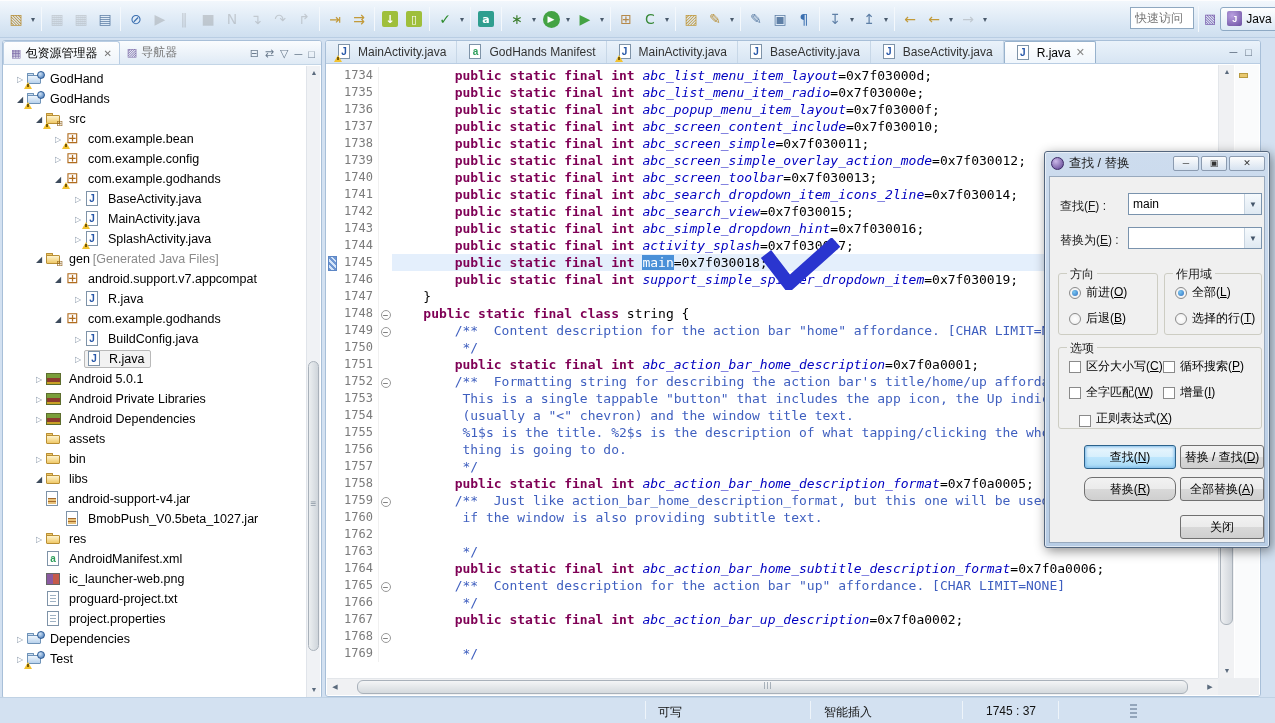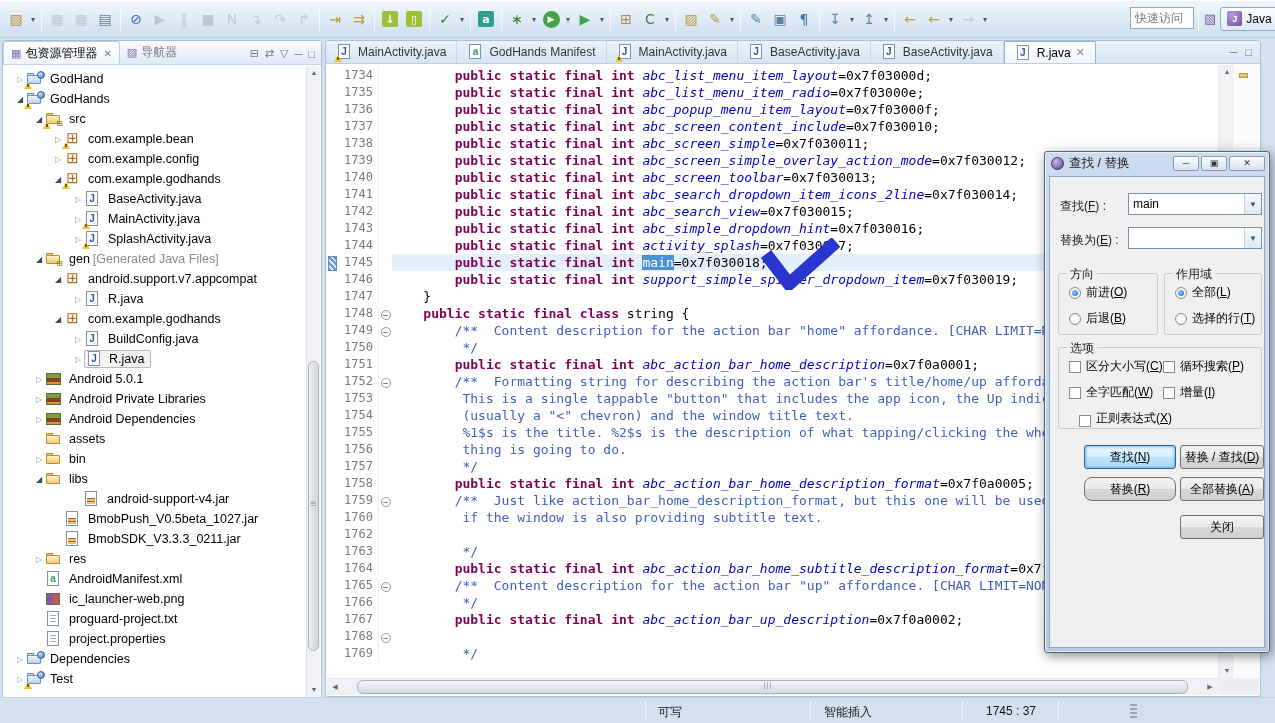--- a/index.html
+++ b/index.html
@@ -106,21 +106,21 @@
   #vthumb { position:absolute; left:1px; top:430px; width:13px; height:130px; background:linear-gradient(90deg,#eef0f2,#d0d5db); border:1px solid #a9b1ba; border-radius:6px; }
   #overview-ruler { position:absolute; right:1px; top:24px; bottom:18px; width:24px; background:#fafbfc; }
   .ov-mark { position:absolute; left:4px; width:9px; height:5px; }
   #hscroll { position:absolute; left:1px; right:42px; bottom:1px; height:17px; background:#f0f1f3; border-top:1px solid #e3e6ea; }
   .harrow { position:absolute; top:0; width:16px; height:16px; font-size:7px; color:#5b6b7d; text-align:center; line-height:16px; }
   #hthumb { position:absolute; left:30px; right:30px; top:1px; height:14px; background:linear-gradient(#f4f5f6,#d5dade); border:1px solid #a9b1ba; border-radius:6px; }
   #hthumb:after { content:"lll"; position:absolute; left:50%; margin-left:-9px; top:0; color:#97a2ad; font-size:9px; letter-spacing:1px; }
   #scroll-corner { position:absolute; right:1px; bottom:1px; width:41px; height:17px; background:#eceef1; }
 
   
-  #find-dialog { position:absolute; left:1044px; top:151px; width:226px; height:502px;
+  #find-dialog { position:absolute; left:1044px; top:151px; width:226px; height:397px;
     background:linear-gradient(#cddcee,#b7cce4); border:1px solid #54667d; border-radius:3px;
     box-shadow:2px 3px 12px rgba(0,0,0,.45), inset 0 0 0 1px rgba(255,255,255,.55); z-index:50; }
   #dlg-title { height:22px; display:flex; align-items:center; padding:0 4px; font-size:12.5px; color:#1a1a1a; }
   #dlg-icon { width:13px; height:13px; border-radius:50%; background:radial-gradient(circle at 35% 30%,#cbb8e8,#5a3f8f); border:1px solid #3c2a66; margin:0 5px 0 2px; }
   .dlg-winbtns { margin-left:auto; display:flex; gap:2px; }
   .dlg-winbtn { width:26px; height:15px; border:1px solid #8b9bb0; border-radius:2px;
     background:linear-gradient(#fdfdfd,#d6e2f0); font-size:9px; line-height:13px; text-align:center; color:#333; }
   .dlg-winbtn.close { width:36px; }
   #dlg-body { position:absolute; left:4px; right:4px; top:24px; bottom:4px; background:#f0f0f0; border:1px solid #98a9bd; font-size:12px; }
   .dlg-row { position:absolute; left:10px; }
@@ -469,40 +469,33 @@
         <span class="tlabel">bin</span>
       </div>
       <div class="trow" style="padding-left: 29px;">
         <span class="texp open">◢</span>
         <span class="ticon ic-folder">
           <span class="ftab"></span>
           <span class="fbody"></span>
         </span>
         <span class="tlabel">libs</span>
       </div>
-      <div class="trow" style="padding-left: 67px;">
+      <div class="trow" style="padding-left: 28px;">
         <span class="texp"></span>
         <span class="ticon ic-jar">
           <span class="page jar"></span>
         </span>
         <span class="tlabel">android-support-v4.jar</span>
       </div>
       <div class="trow" style="padding-left: 48px;">
         <span class="texp"></span>
         <span class="ticon ic-jar">
           <span class="page jar"></span>
         </span>
         <span class="tlabel">BmobPush_V0.5beta_1027.jar</span>
-      </div>
-      <div class="trow" style="padding-left: 48px;">
-        <span class="texp"></span>
-        <span class="ticon ic-jar">
-          <span class="page jar"></span>
-        </span>
-        <span class="tlabel">BmobSDK_V3.3.3_0211.jar</span>
       </div>
       <div class="trow" style="padding-left: 29px;">
         <span class="texp">▷</span>
         <span class="ticon ic-folder">
           <span class="ftab"></span>
           <span class="fbody"></span>
         </span>
         <span class="tlabel">res</span>
       </div>
       <div class="trow" style="padding-left: 29px;">

